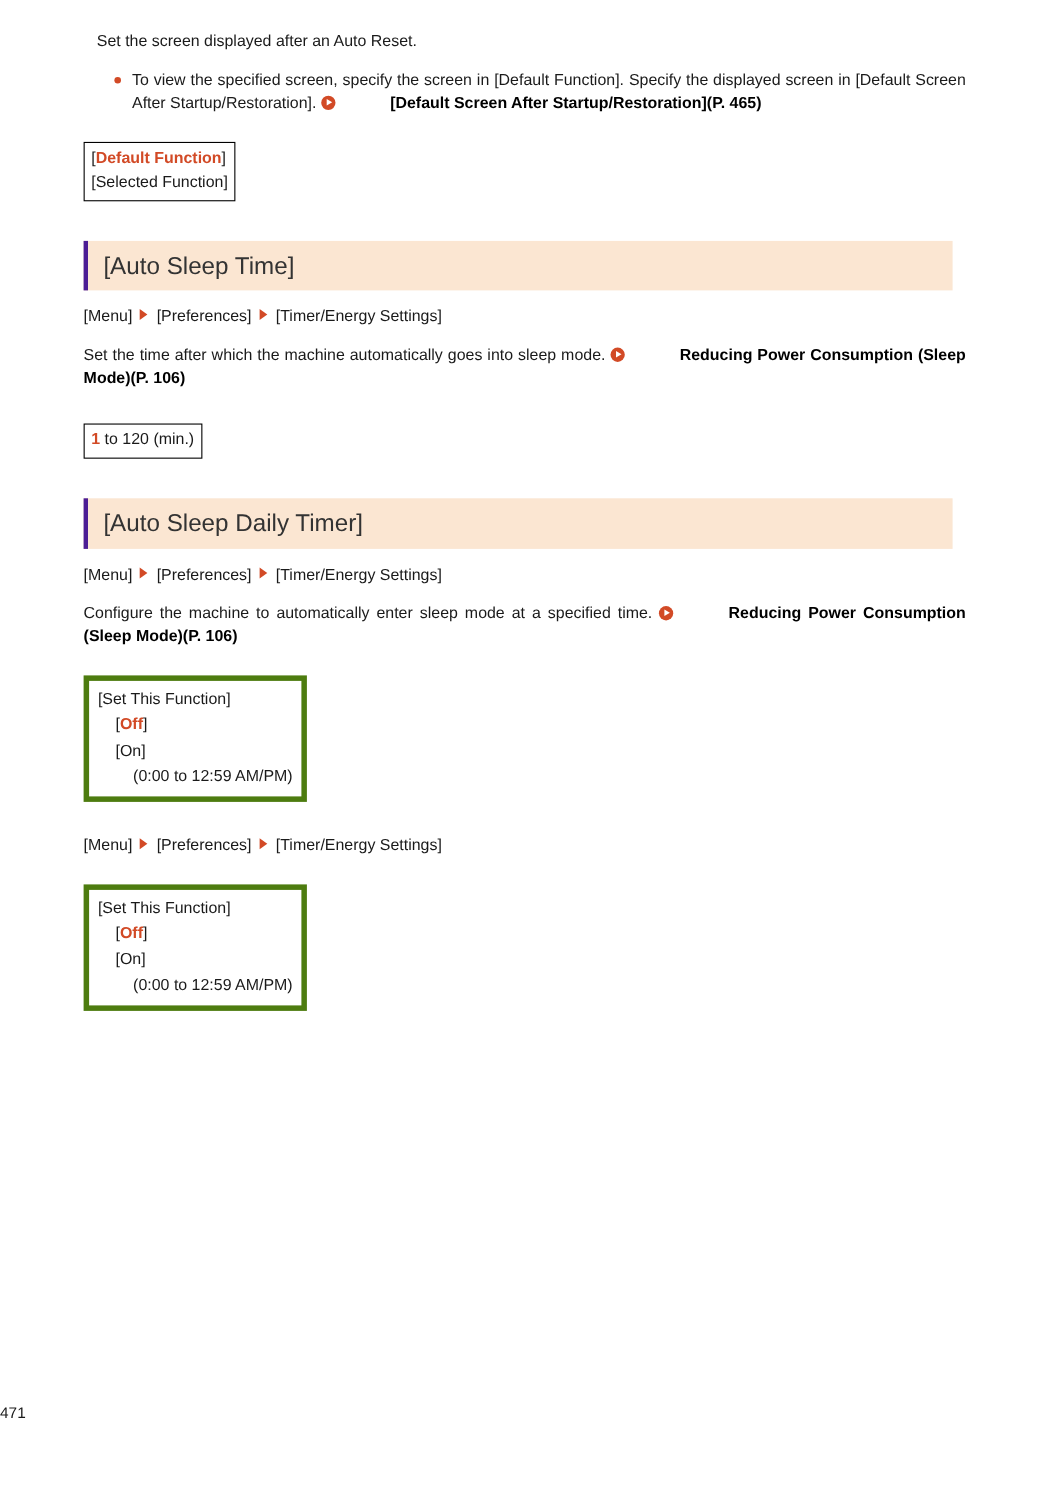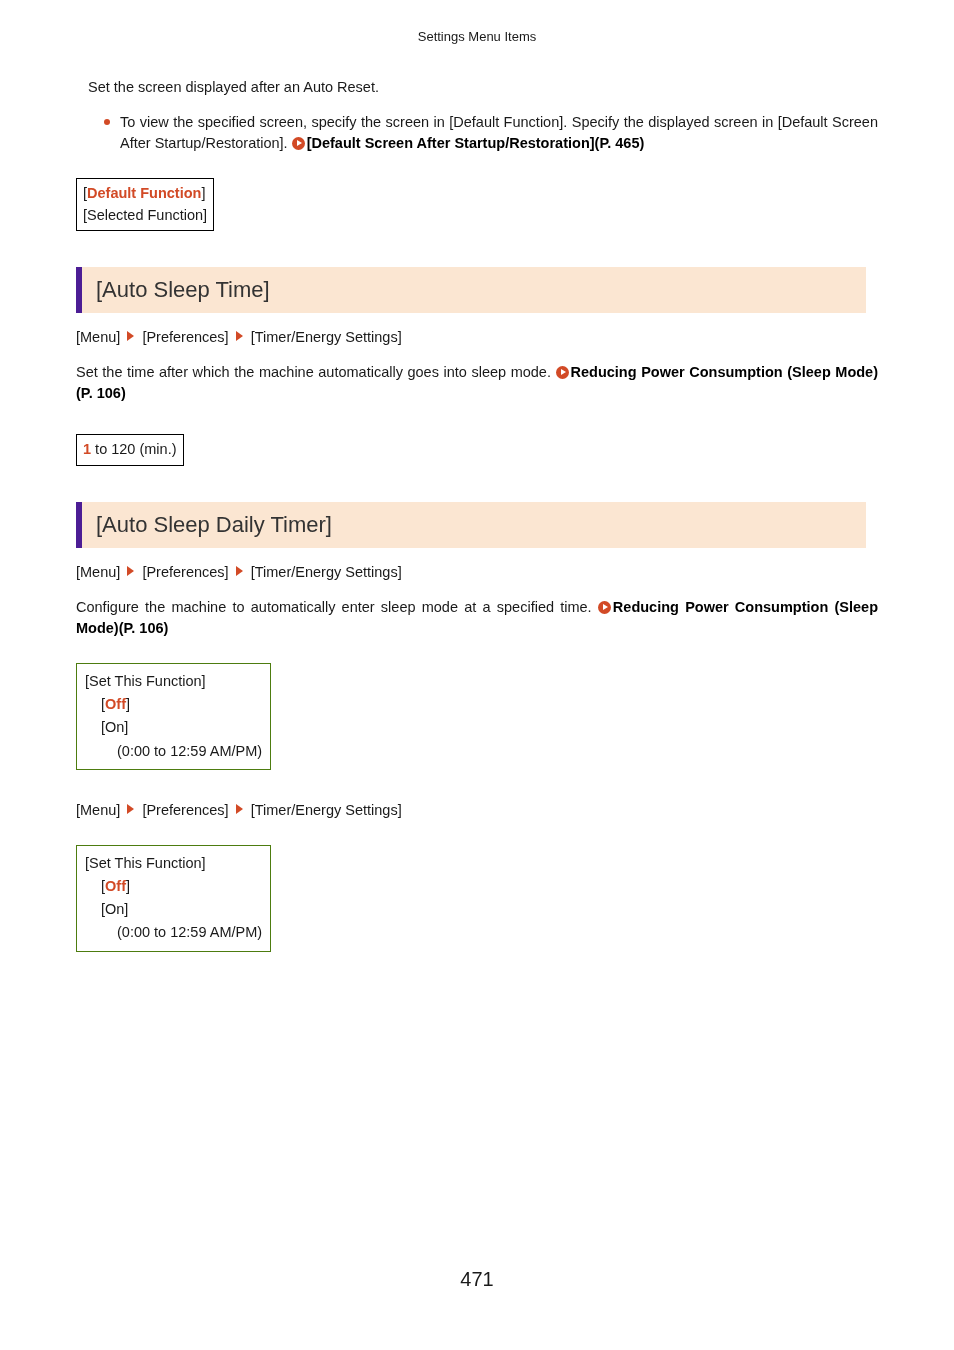--- a/index.html
+++ b/index.html
@@ -55,74 +55,72 @@
   }
   .link-icon::after {
     content: "";
     position: absolute;
     left: 5px; top: 3px;
     width: 0; height: 0;
     border-top: 3.5px solid transparent;
     border-bottom: 3.5px solid transparent;
     border-left: 5px solid #fff;
   }
-  .inline-link { font-weight: 700; color: #000; }
+  .inline-link { font-weight: 700; color: #000; margin-left: 48px; }
   .options-box {
     border: 1px solid #000;
     display: inline-block;
     padding: 4px 6px;
     margin: 16px 0 22px 0;
     line-height: 1.5;
   }
   .options-box .default { color: #d24a26; font-weight: 700; }
   .section-title {
     background: #fbe6d2;
-    border-left: 6px solid #4c1d95;
+    border-left: 4px solid #4c1d95;
     font-size: 22px;
     font-weight: 400;
     color: #333;
     padding: 7px 14px;
     margin: 14px 12px 14px 0;
   }
   .breadcrumb { margin-bottom: 14px; }
   .bc-arrow {
     display: inline-block;
     width: 0; height: 0;
     border-top: 5px solid transparent;
     border-bottom: 5px solid transparent;
     border-left: 7px solid #d24a26;
     vertical-align: 1px;
     margin: 0 4px 0 3px;
   }
   .para { margin-bottom: 14px; text-align: justify; }
   .default-num { color: #d24a26; font-weight: 700; }
   .nested-box {
-    border: 1px solid #4d7c0f;
+    border: 5px solid #4d7c0f;
     display: inline-block;
     padding: 6px 8px 6px 8px;
     margin: 10px 0 30px 0;
     line-height: 1.6;
   }
   .nested-box .lvl1 { padding-left: 0; }
   .nested-box .lvl2 { padding-left: 16px; }
   .nested-box .lvl3 { padding-left: 32px; text-align: right; }
   .page-number {
     position: absolute;
     bottom: 56px;
     left: 0; right: 0;
-    text-align: center;
-    font-size: 20px;
+    font-size: 14px;
   }
 </style>
 </head>
 <body>
 
 <div class="page">
 
-  <div class="running-header">Settings Menu Items</div>
 
   
   <div class="intro">Set the screen displayed after an Auto Reset.</div>
   <ul class="bullets">
     <li>
       <span>To view the specified screen, specify the screen in [Default Function]. Specify the displayed screen in [Default Screen After Startup/Restoration]. </span><span class="link-icon"></span><span class="inline-link">[Default Screen After Startup/Restoration](P. 465)</span>
     </li>
   </ul>
   <div class="options-box">
     [<span class="default">Default Function</span>]<br>

